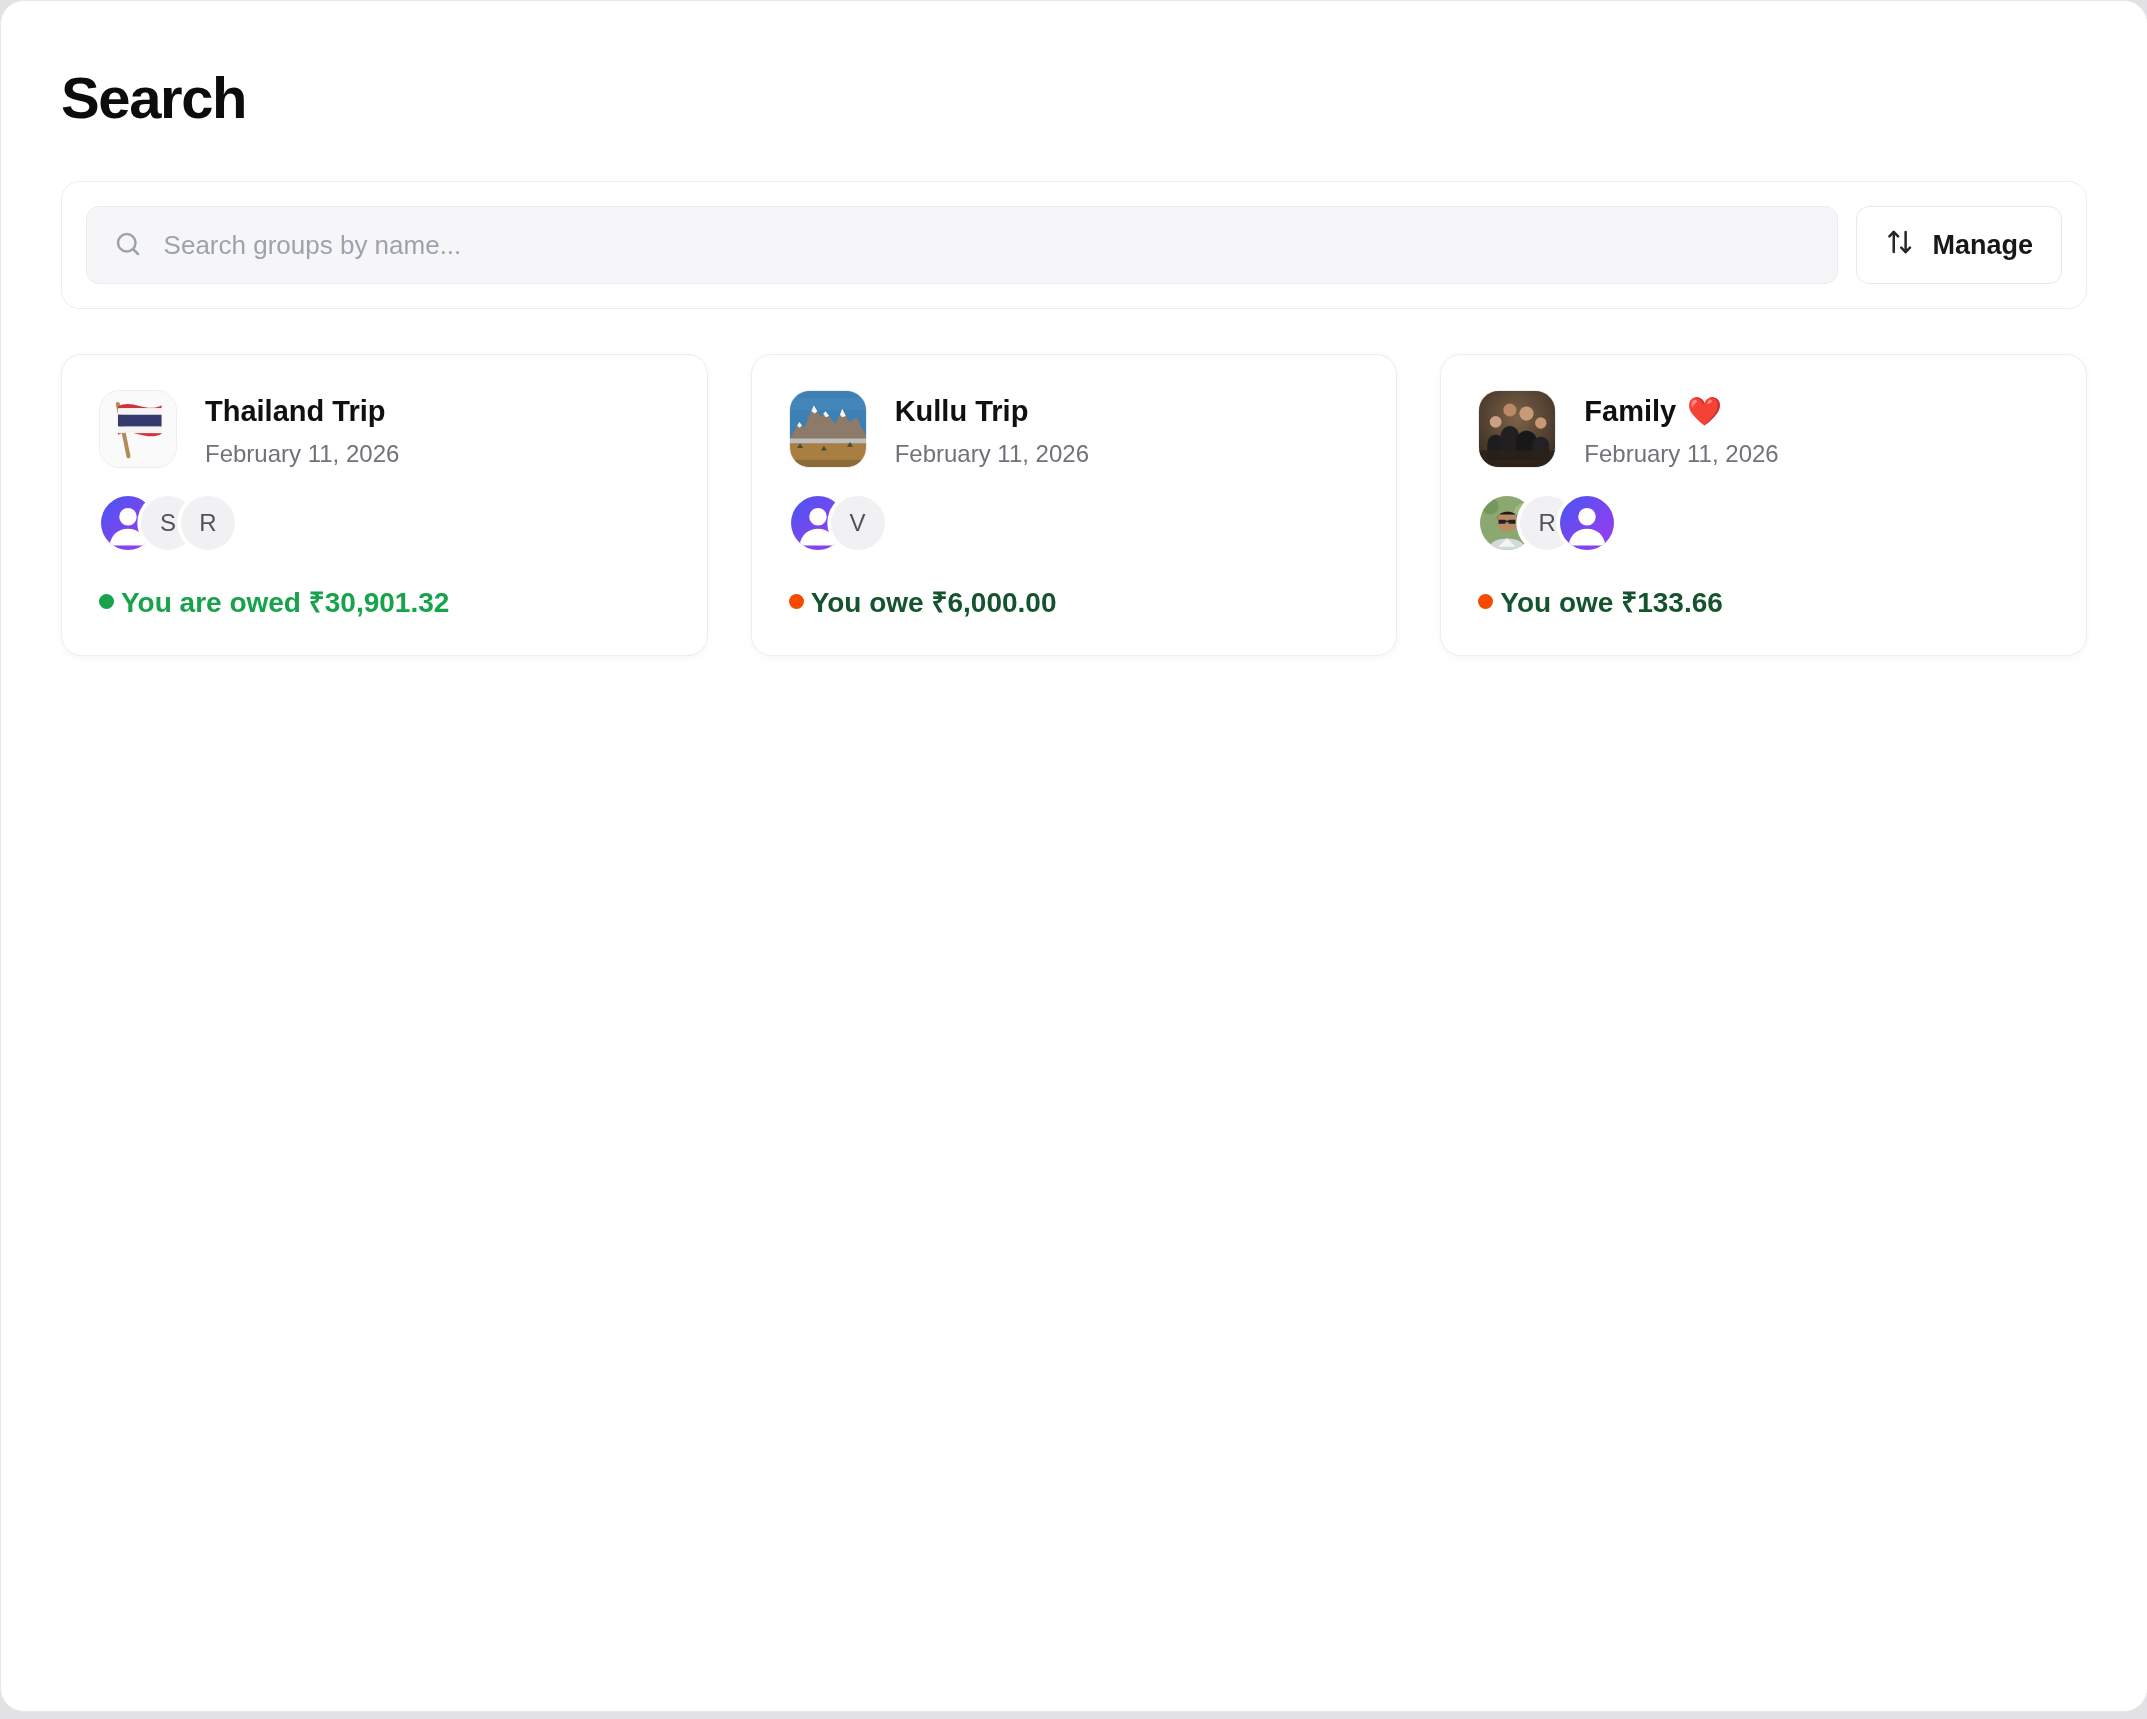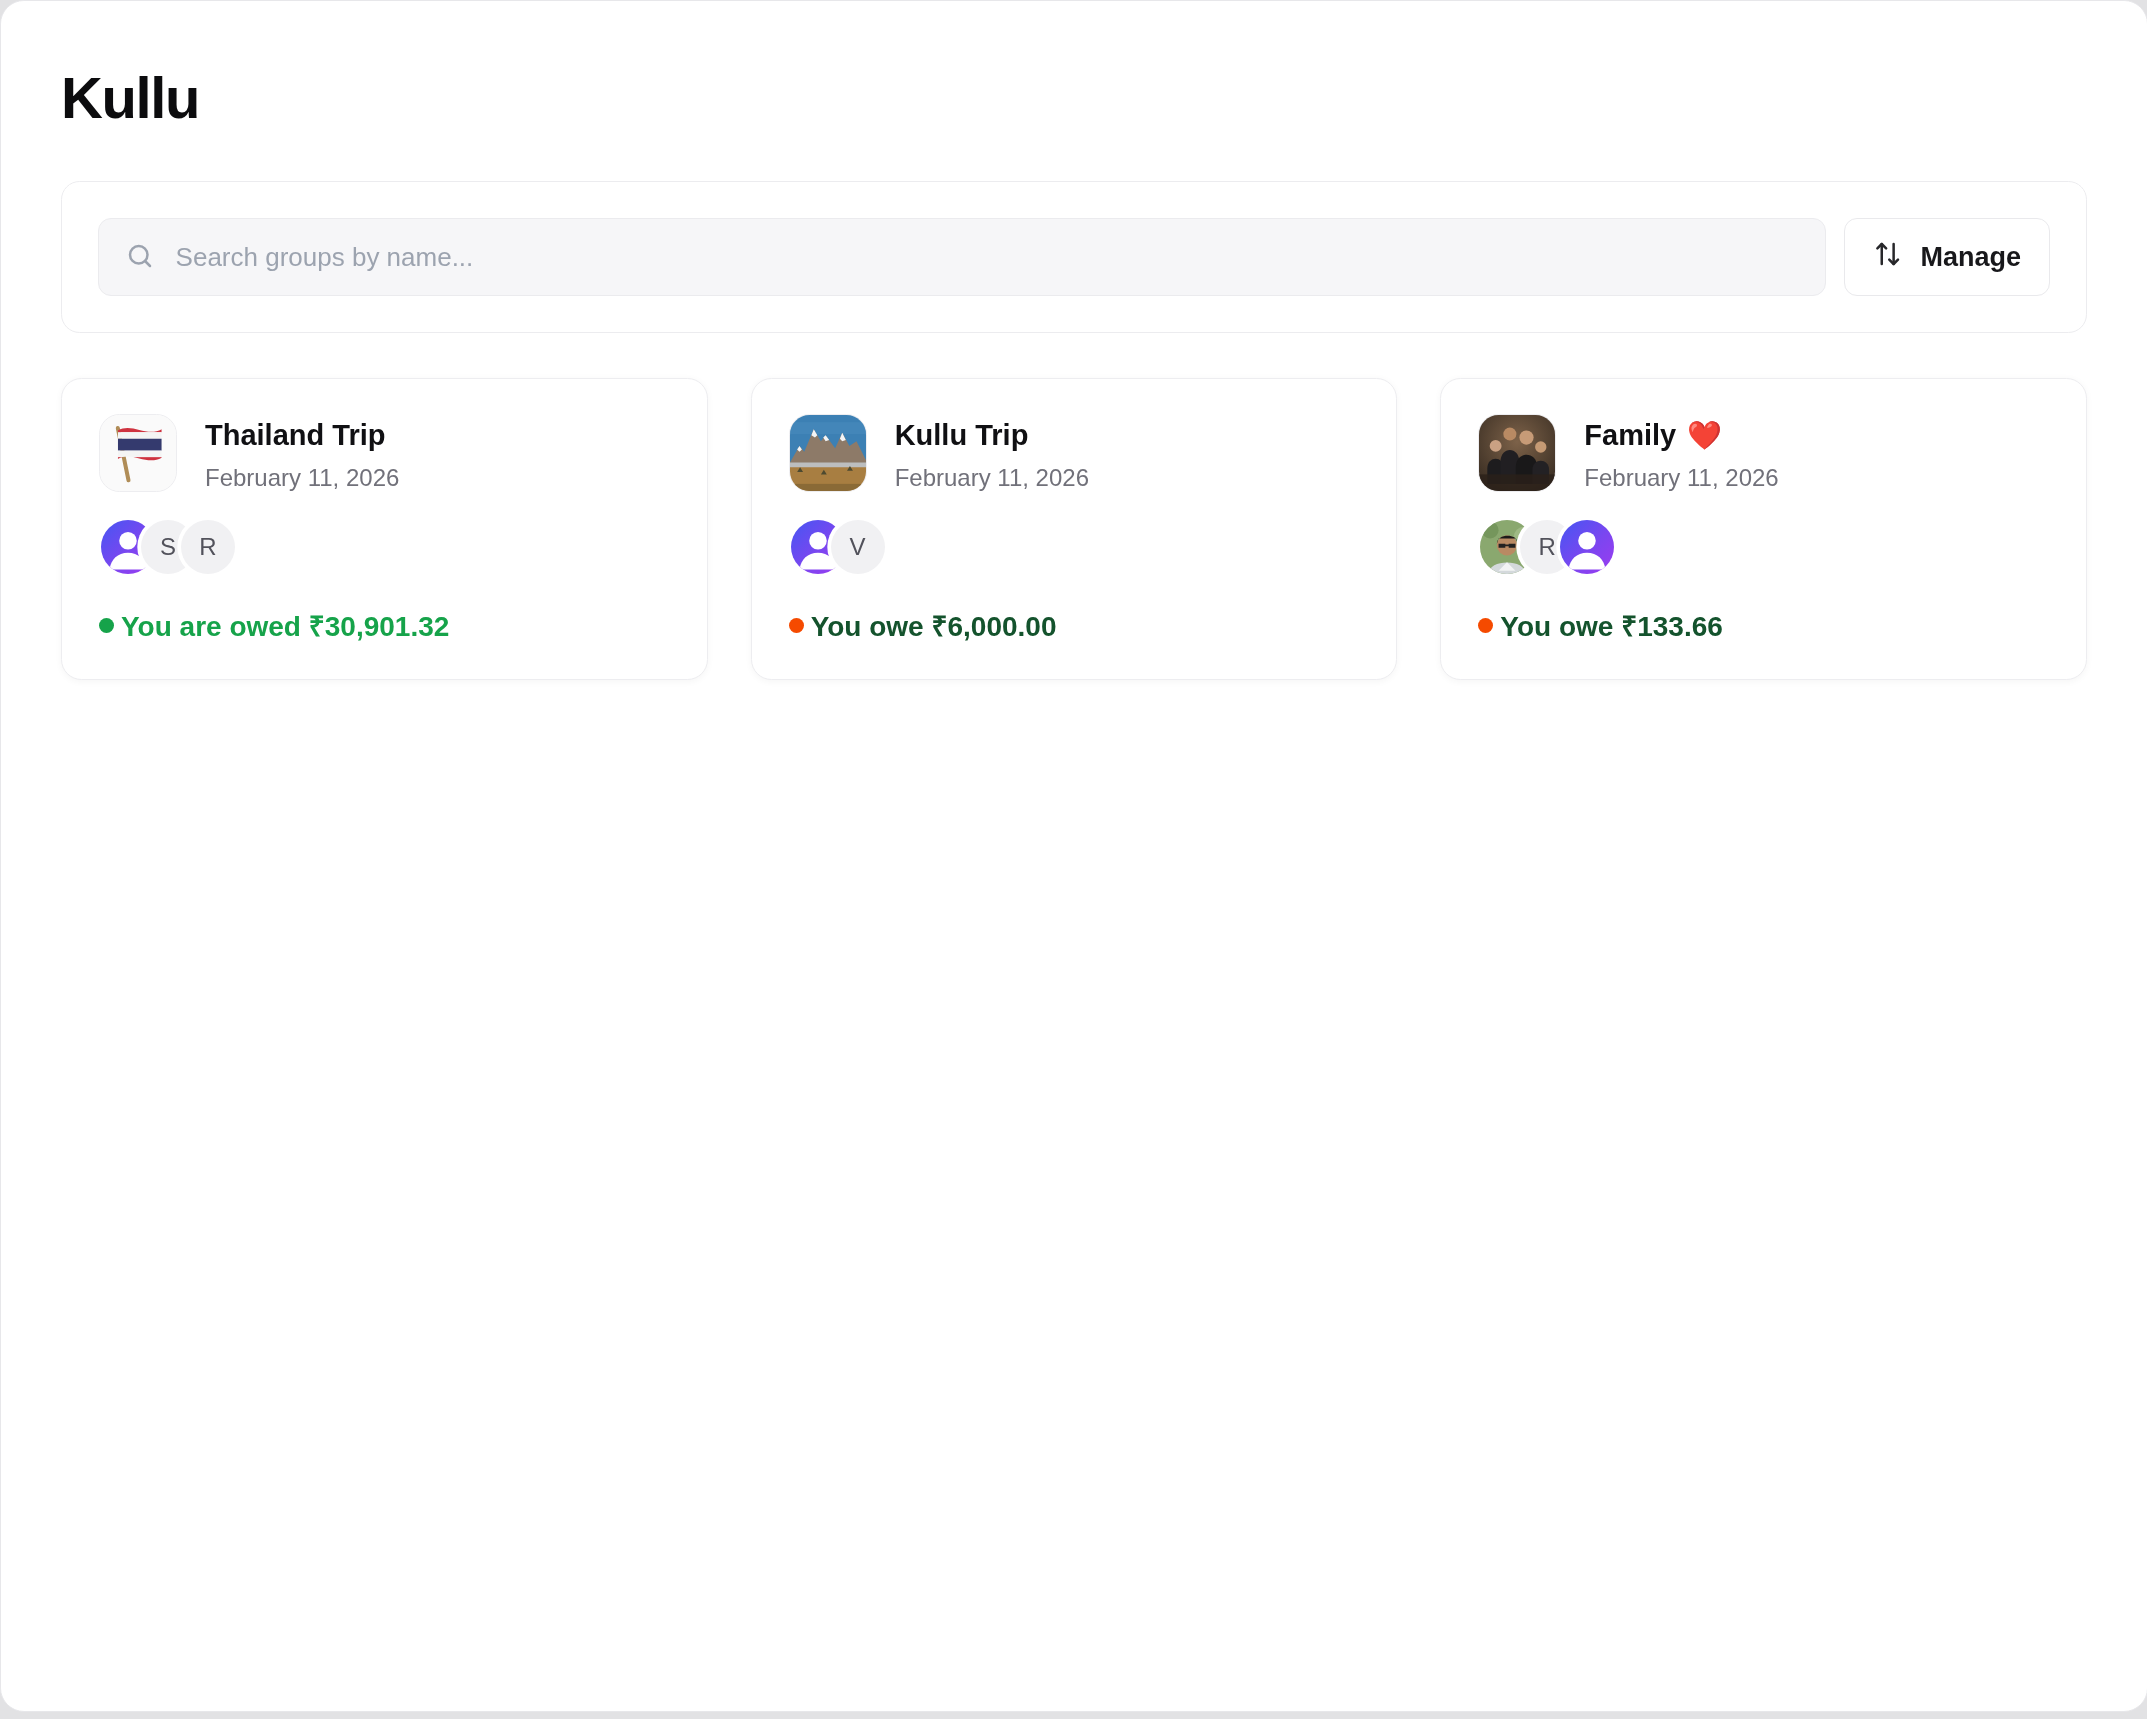--- a/index.html
+++ b/index.html
@@ -44,21 +44,21 @@
 
   
   .main { padding:0 60px; flex:1; }
   .page-title { font-size:58px; font-weight:800; letter-spacing:-1.4px; margin:63px 0 0 0; color:#0c0c0e; }
   .page-subtitle { font-size:26px; color:#52525b; margin-top:18.6px; }
 
   
   .toolbar {
     margin-top:50px;
     border:1.9px solid #ececef; border-radius:18.6px;
-    padding:36px; display:flex; align-items:center; gap:18.6px;
+    padding:24px; display:flex; align-items:center; gap:18.6px;
     background:#fff;
   }
   .search-box {
     flex:1; height:78px;
     background:#f6f6f8; border:1.9px solid #ebebee; border-radius:13px;
     display:flex; align-items:center; gap:18.6px; padding:0 26px;
   }
   .search-box svg { width:30px; height:30px; flex:0 0 30px; }
   .search-box input {
     flex:1; border:none; outline:none; background:transparent;
@@ -135,21 +135,21 @@
   .negative .balance-dot { background:#f54a00; }
   .negative .balance-text { color:#14532d; }
 </style>
 </head>
 <body>
 
 <div class="window">
 
 
   <main class="main">
-    <h1 class="page-title">Kullu</h1>
+    <h1 class="page-title">Search</h1>
 
     <div class="toolbar">
       <div class="search-box">
         <span>
           <svg viewBox="0 0 24 24" fill="none" stroke="#9ca3af" stroke-width="2" stroke-linecap="round">
             <circle cx="11" cy="11" r="7"></circle>
             <path d="m20 20-3.8-3.8"></path>
           </svg>
         </span>
         <input type="text" placeholder="Search groups by name..." style="">

